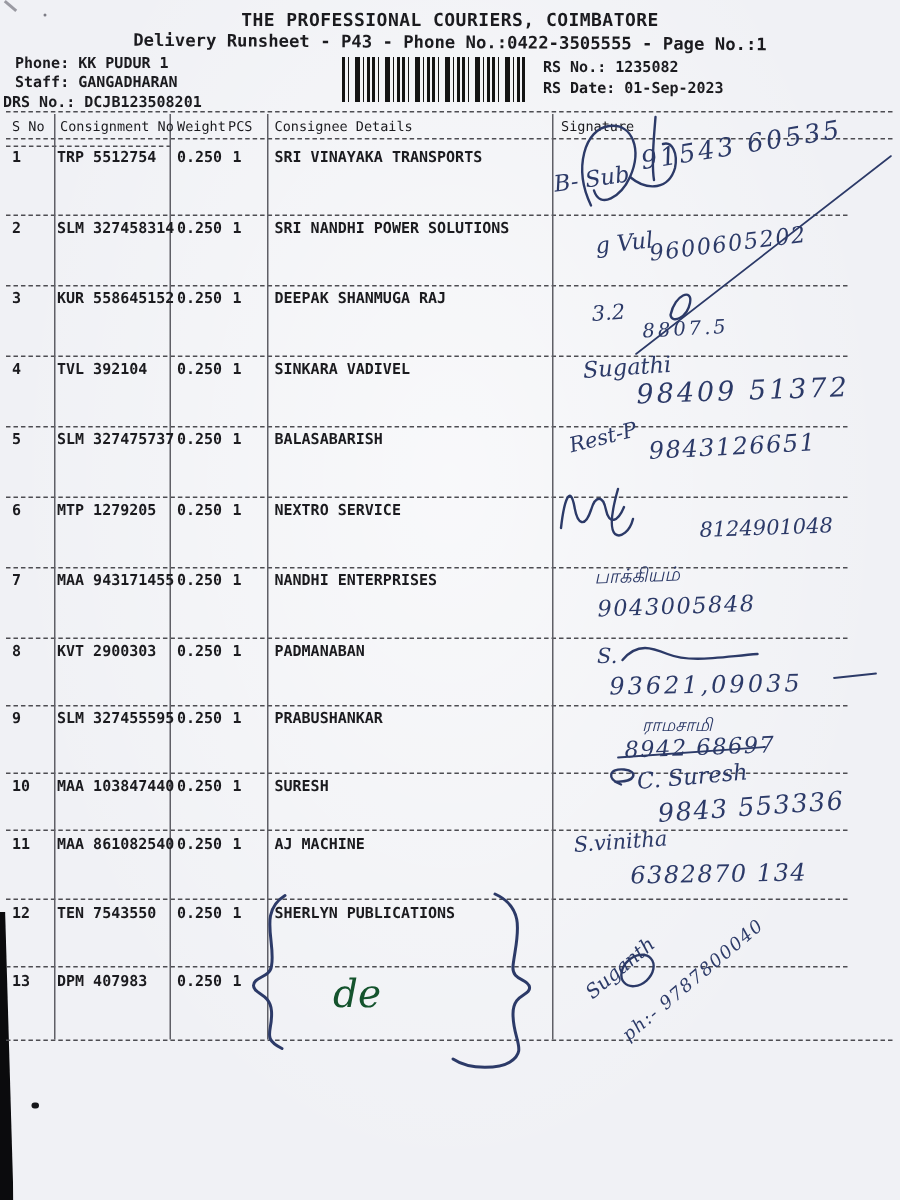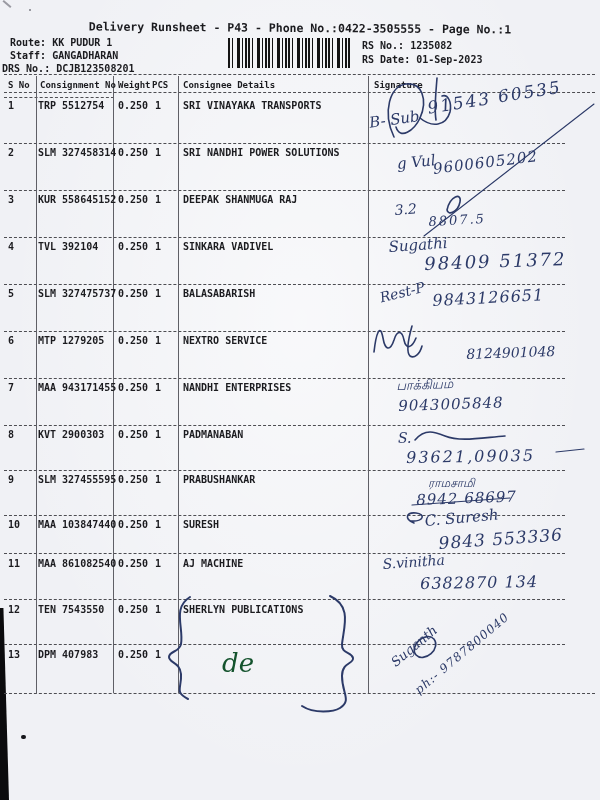--- a/index.html
+++ b/index.html
@@ -12,21 +12,21 @@
   .title{left:0;top:6px;width:600px;text-align:center;font-weight:bold;font-size:12px;letter-spacing:.3px;}
   .subtitle{left:0;top:21px;width:600px;text-align:center;font-weight:bold;font-size:11.5px;transform:rotate(.4deg);}
   .meta{font-size:10px;font-weight:bold;}
   .barcode{left:228px;top:38px;width:122px;height:30px;
      background:repeating-linear-gradient(90deg,#141414 0 2px,rgba(0,0,0,0) 2px 4px,#141414 4px 5px,rgba(0,0,0,0) 5px 9px,#141414 9px 12px,rgba(0,0,0,0) 12px 14px,#141414 14px 15px,rgba(0,0,0,0) 15px 17px,#141414 17px 19px,rgba(0,0,0,0) 19px 20px);}
   .hline{position:absolute;left:4px;border-top:1px dashed #4d4d52;height:0;}
   .hline.full{width:591px;}
   .hline.row{width:561px;}
   .hline.short{width:110px;}
   .vline{position:absolute;top:76px;height:617px;width:0;border-left:1px solid #5f5f66;}
-  .thead{font-size:9px;font-weight:bold;top:80px;}
+  .thead{font-size:9px;font-weight:normal;top:80px;}
   .trow{position:absolute;left:0;width:600px;height:14px;font-size:10px;font-weight:bold;}
   .c{position:absolute;top:0;white-space:nowrap;}
   .c.sno{left:8px;}
   .c.con{left:38px;}
   .c.wt{left:118px;}
   .c.pcs{left:155px;}
   .c.name{left:183px;}
   .ink{position:absolute;font-family:"DejaVu Serif","Liberation Serif",serif;font-style:italic;
        color:#2c3a68;transform-origin:0 0;white-space:nowrap;}
   .ink.lt{color:#14532d;}
@@ -40,24 +40,25 @@
 </head>
 <body>
 
 <div class="page">
 
   <div class="cornermark"></div>
   <div class="speck"></div>
   <div class="edgestrip"></div>
   <div class="inkdot"></div>
 
+  <div class="abs title">THE PROFESSIONAL COURIERS, COIMBATORE</div>
   <div class="abs subtitle">Delivery Runsheet - P43 - Phone No.:0422-3505555 - Page No.:1</div>
 
   <div class="abs meta" style="left:10px;top:37px">
-    <span>Route:</span>
+    <span>Phone:</span>
     <span>KK PUDUR 1</span>
   </div>
   <div class="abs meta" style="left:10px;top:50px">
     <span>Staff:</span>
     <span>GANGADHARAN</span>
   </div>
   <div class="abs meta" style="left:2px;top:63px">
     <span>DRS No.:</span>
     <span>DCJB123508201</span>
   </div>

